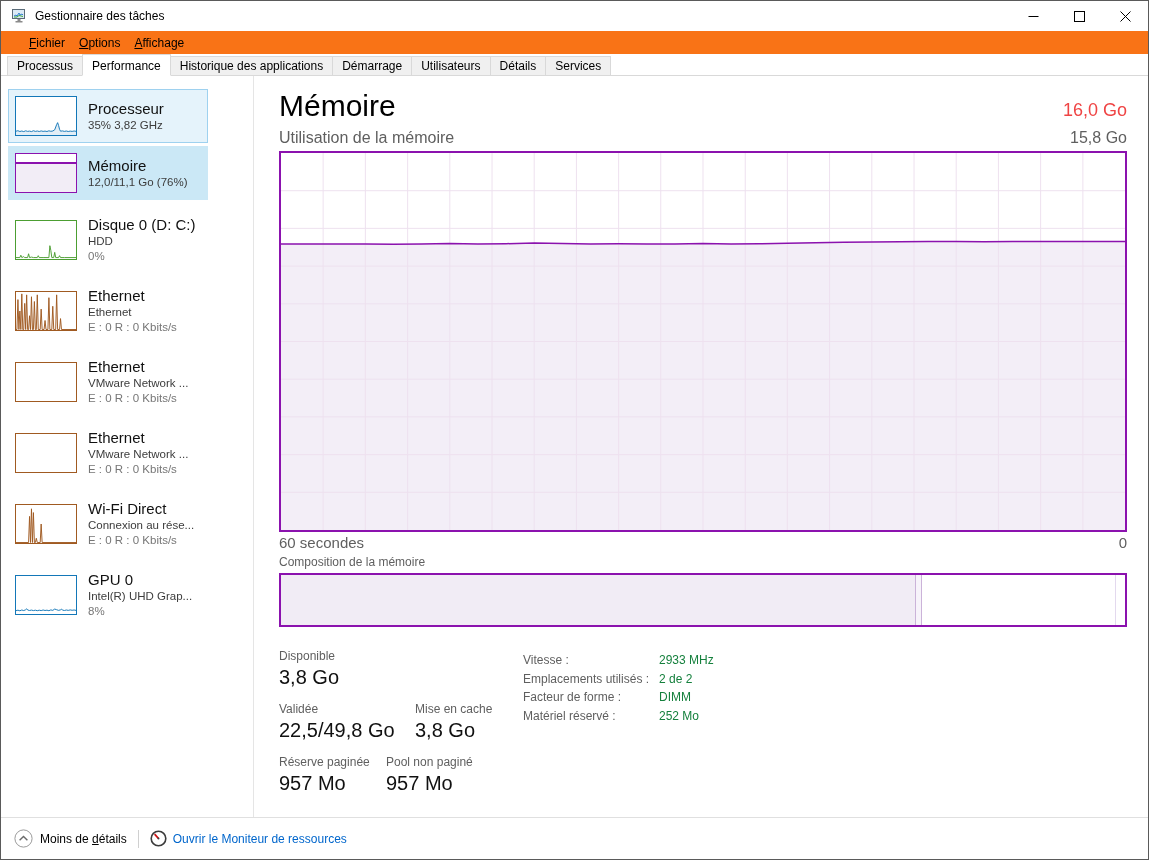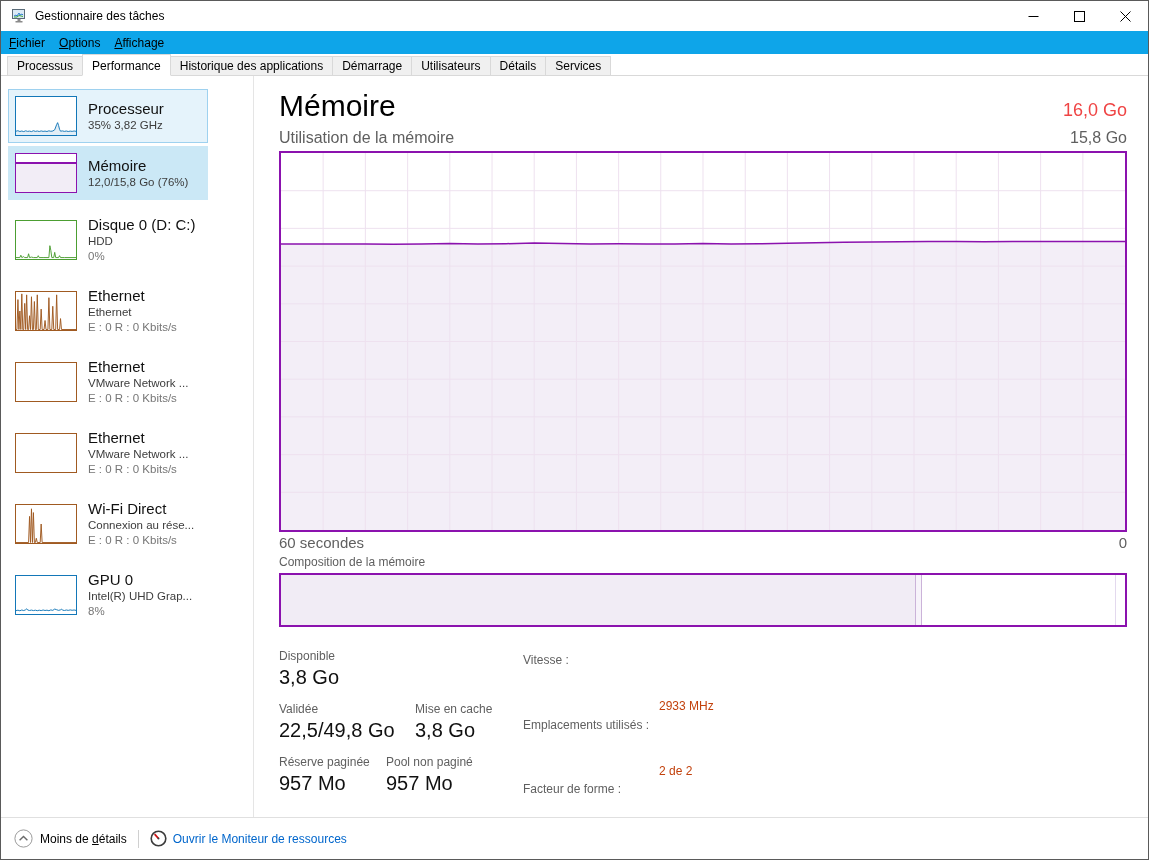--- a/index.html
+++ b/index.html
@@ -9,21 +9,21 @@
     width:1149px; height:860px; border:1px solid #5a5a5a;
     display:flex; flex-direction:column; background:#fff; overflow:hidden;justify-content:center;
   }
   
   .titlebar { height:30px; display:flex; align-items:center; flex-shrink:0; background:#fff; }
   .app-icon { width:16px; height:16px; margin:0 8px 0 10px; display:inline-block; }
   .title-text { font-size:12px; color:#000; }
   .win-controls { margin-left:auto; display:flex; height:100%; }
   .wc { width:46px; height:100%; display:flex; align-items:center; justify-content:center; cursor:default; }
   
-  .menubar { height:23px; display:flex; align-items:center; padding-left:1px; flex-shrink:0; background:#0ea5e9; }
+  .menubar { height:23px; display:flex; align-items:center; padding-left:21px; flex-shrink:0; background:#f97316; }
   .menu-item { font-size:12px; padding:2px 7px; color:#000; }
   .menu-item u { text-decoration:underline; }
   
   .tabstrip { height:22px; display:flex; align-items:flex-end; padding-left:6px; border-bottom:1px solid #d9d9d9; flex-shrink:0; background:#fff; }
   .tab { font-size:12px; padding:2px 9px 3px 9px; background:#f0f0f0; border:1px solid #d9d9d9; border-bottom:none; margin-right:-1px; height:19px; white-space:nowrap; }
   .tab.active { background:#fff; height:22px; padding-top:4px; position:relative; z-index:2; margin-bottom:-1px; border-bottom:1px solid #fff; }
   
   .bodyrow { flex:1; display:flex; overflow:hidden; background:#fff; }
   .sidebar { width:253px; flex-shrink:0; border-right:1px solid #e5e5e5; padding-top:13px; overflow:hidden; }
   .side-item { display:flex; align-items:center; width:200px; margin:0 0 8px 7px; padding:6px 4px 6px 6px; border:1px solid transparent; }
@@ -64,21 +64,21 @@
   .stats-left { width:244px; flex-shrink:0; }
   .stat-row { display:flex; margin-bottom:13px; }
   .stat-cell .lab { font-size:12px; color:#5f5f5f; }
   .stat-cell .val { font-size:20px; font-weight:300; color:#111; margin-top:3px; white-space:nowrap; }
   .stat-row.r1 .stat-cell:first-child { width:175px; }
   .stat-row.r2 .stat-cell:first-child { width:136px; }
   .stat-row.r3 .stat-cell:first-child { width:107px; }
   .details { padding-top:2px; }
   .detail-row { display:flex; font-size:12px; line-height:18.5px; }
   .detail-row .dlab { width:136px; color:#5f5f5f; }
-  .detail-row .dval { color:#c2410c;margin-top:46px; }
+  .detail-row .dval { color:#15803d; }
   
   .footer { height:42px; flex-shrink:0; border-top:1px solid #e0e0e0; display:flex; align-items:center; padding-left:13px; background:#fff; }
   .ft-btn { display:flex; align-items:center; font-size:12px; color:#000; }
   .ft-btn u { text-decoration:underline; }
   .ft-icon { width:19px; height:19px; margin-right:7px; }
   .vsep { width:1px; height:18px; background:#d0d0d0; margin:0 11px; }
   .ft-link { display:flex; align-items:center; font-size:12px; color:#0066cc; }
   .ft-link .ft-icon { width:17px; height:17px; }
 </style>
 </head>
@@ -150,21 +150,21 @@
         </div>
       </div>
 
       <div class="side-item selected">
         <div class="mini b-mem">
           <div class="mem-top"></div>
             <div class="mem-bot"></div>
         </div>
         <div class="side-text">
           <div class="side-title">Mémoire</div>
-          <div class="side-sub">12,0/15,8 Go (76%)</div>
+          <div class="side-sub">12,0/11,1 Go (76%)</div>
         </div>
       </div>
 
       <div class="side-item">
         <div class="mini b-disk">
           <svg viewBox="0 0 62 40" preserveAspectRatio="none">
               <polyline points="0,38.5 4,38.5 5,36 6,38.5 8,37.5 9,38.5 12,38.5 13,34.5 14,38.5 16,38 18,38.5 22,38.5 23,36.5 24,38.5 28,38.5 34,38.5 35,26 36,31 37,38.5 39,38.5 40,33 41,38.5 44,38.5 45,36.5 46,38.5 50,38.5 62,38.5" fill="none" stroke="#4c9e32" stroke-width="1"></polyline>
             </svg>
         </div>
         <div class="side-text">

